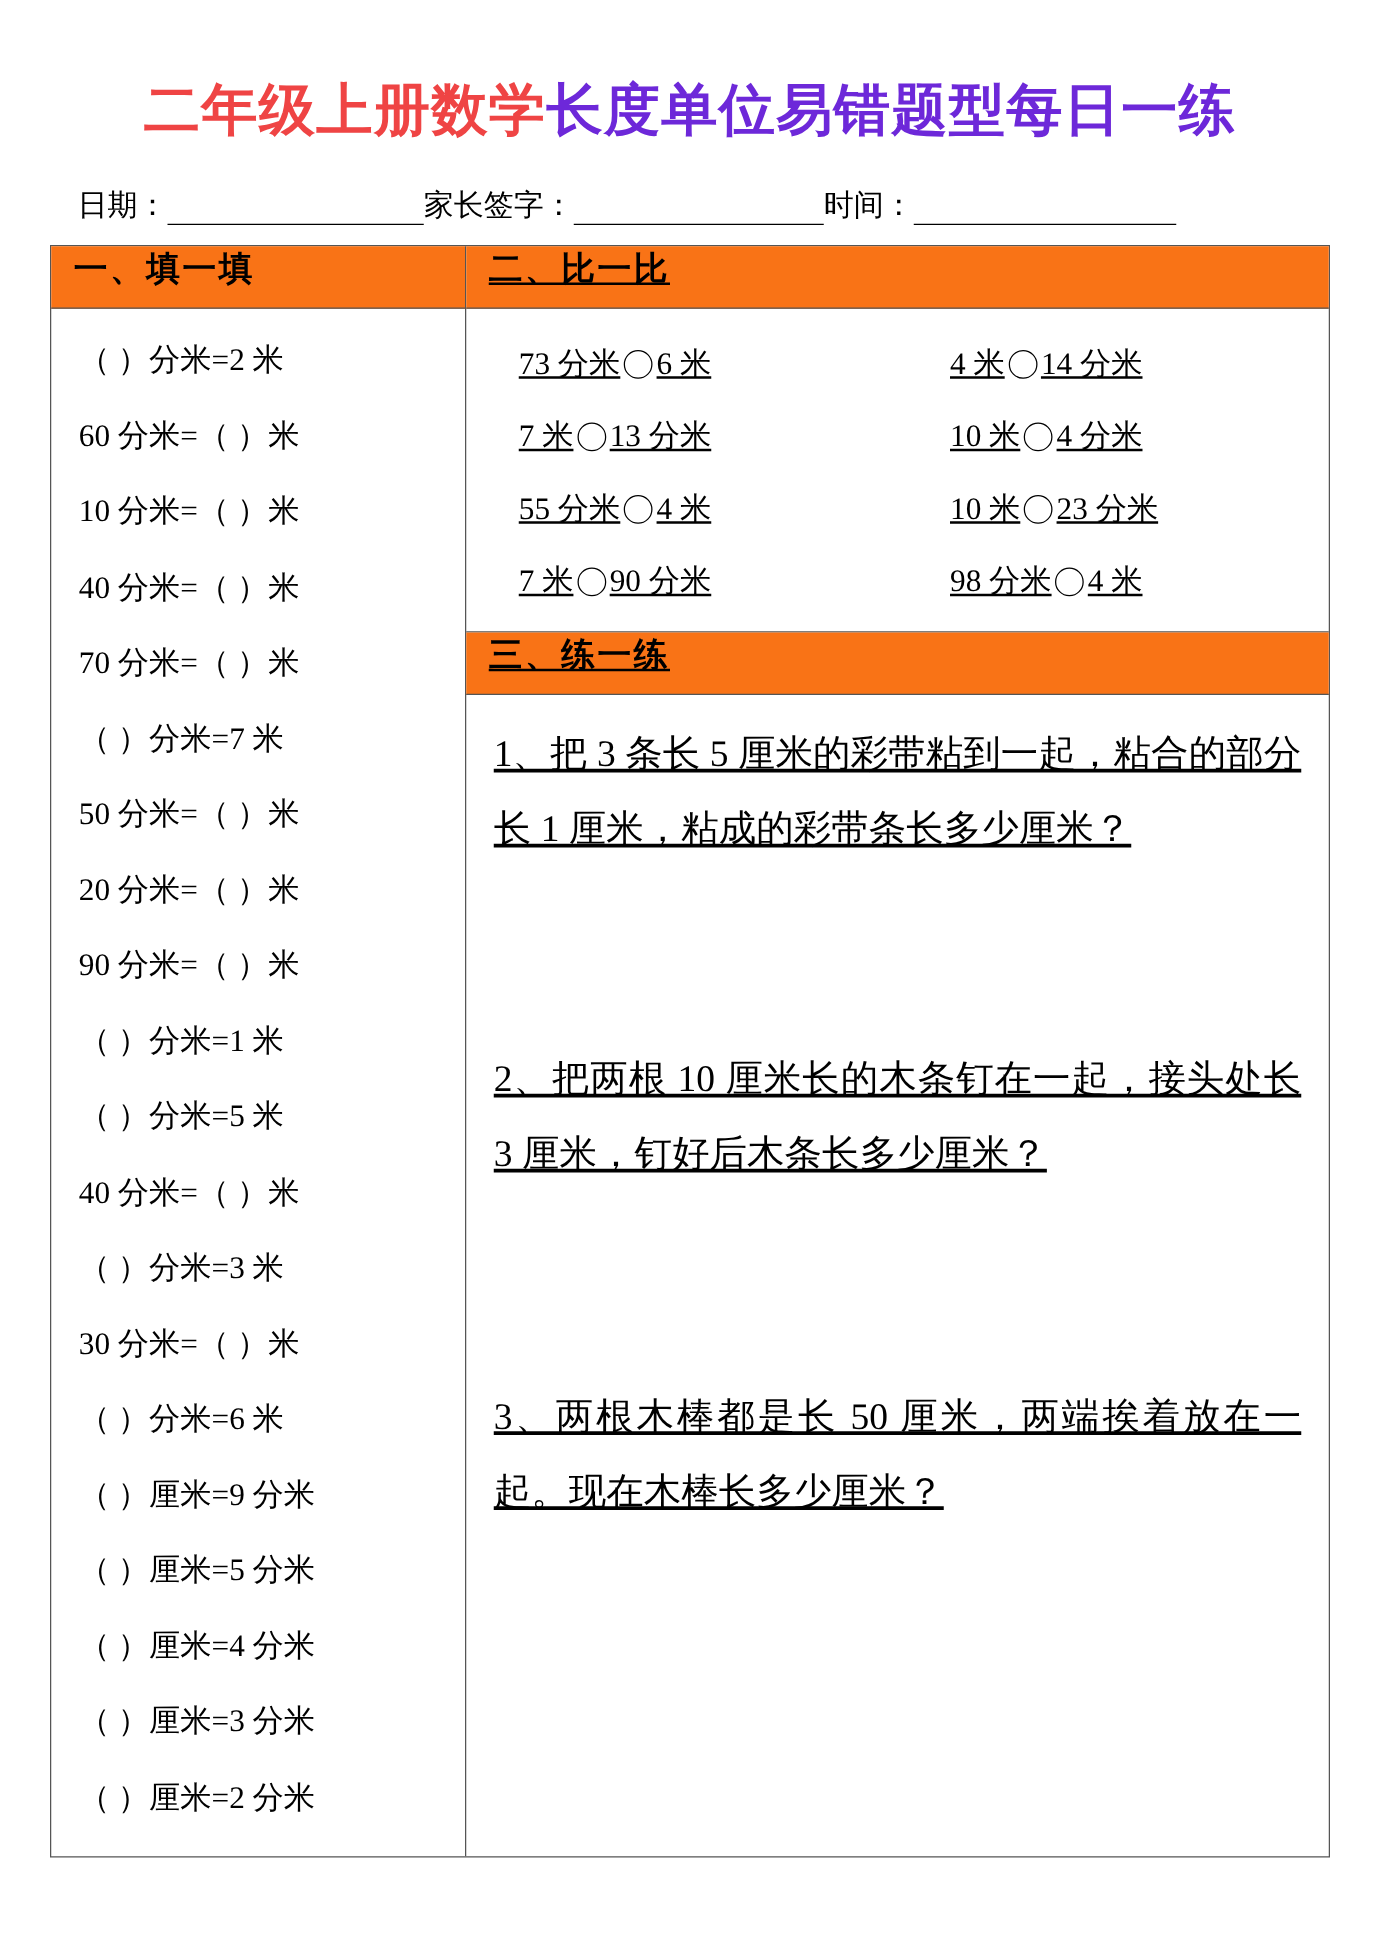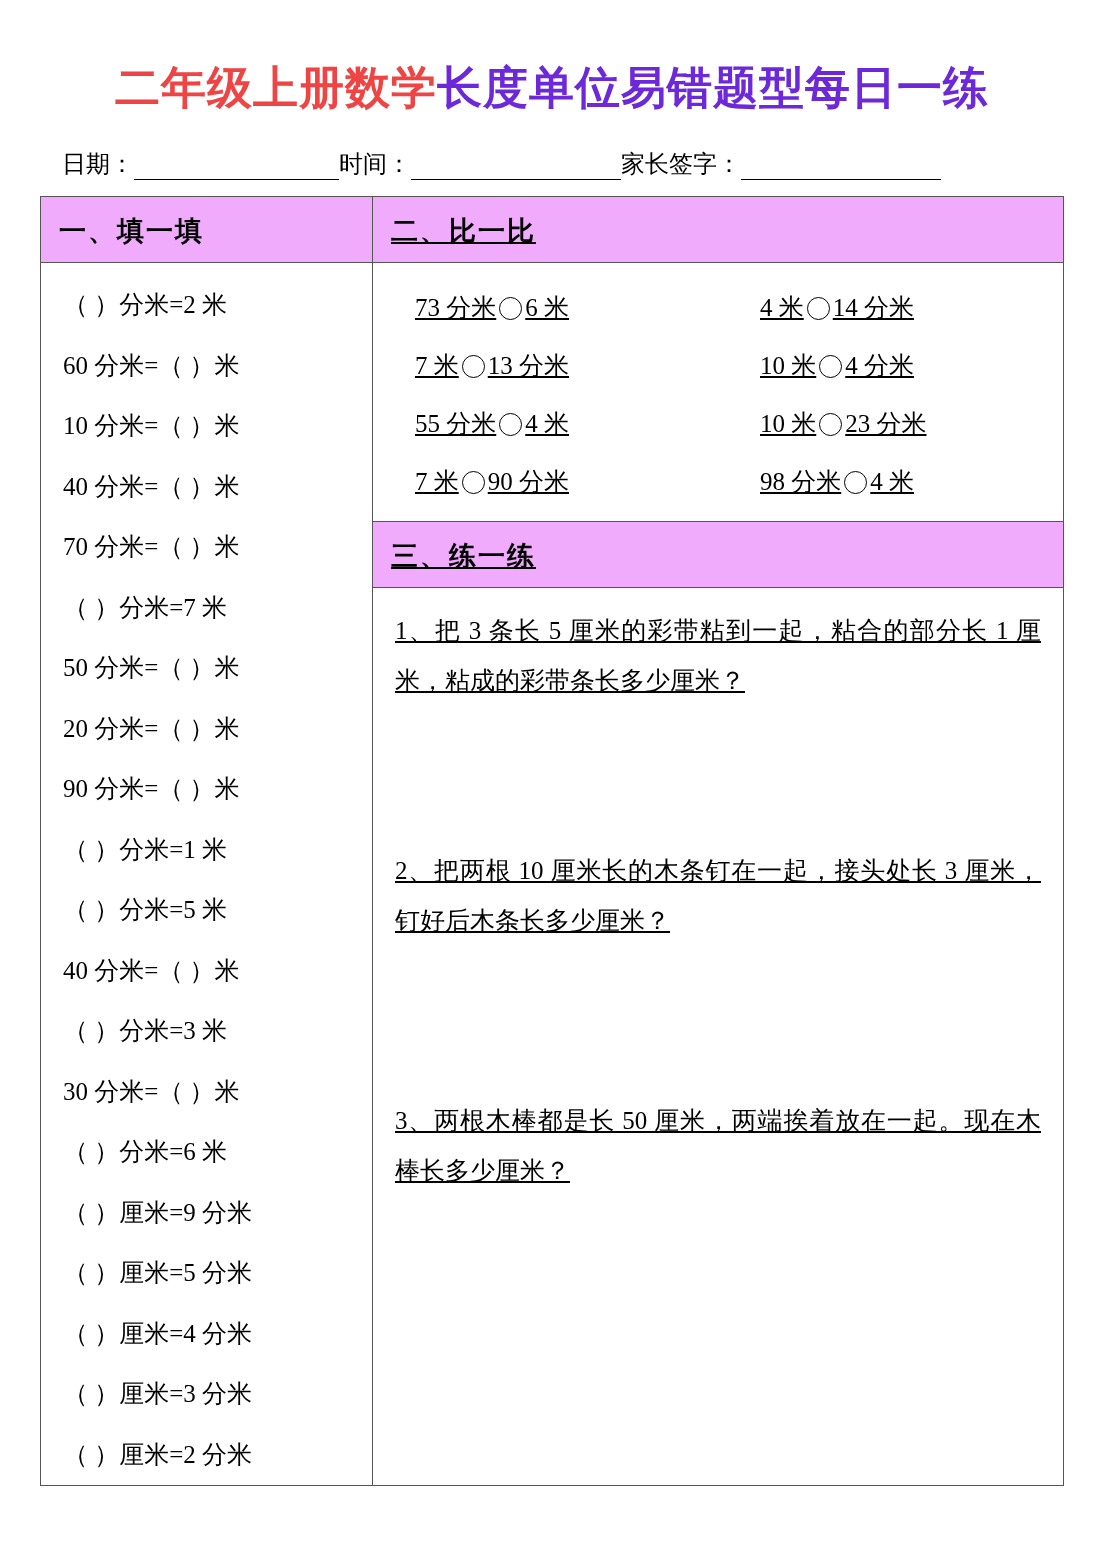--- a/index.html
+++ b/index.html
@@ -71,25 +71,25 @@
     display: flex;
     flex-direction: column;
   }
   .col-right {
     flex: 1;
     display: flex;
     flex-direction: column;
     text-decoration: underline;
   }
   .sec-head {
-    background: #f0abfc;
+    background: #f97316;
     border-bottom: 1.6px solid #555;
     font-size: 27px;
     font-weight: bold;
-    padding: 16px 18px 13px 18px;
+    padding: 0 18px 13px 18px;
     box-sizing: border-box;
     letter-spacing: 2px;
   }
 
   
   .fill-list {
     padding: 12px 0 0 14px;
   }
   .fill-item {
     font-size: 25px;
@@ -116,48 +116,48 @@
     height: 21px;
     border: 1.8px solid #000;
     border-radius: 50%;
     vertical-align: middle;
     margin: 0 3px 4px 3px;
   }
 
   
   .prac-body { padding: 18px 22px 0 22px; }
   .prac-q {
-    font-size: 25px;
-    line-height: 50px;
+    font-size: 30px;
+    line-height: 60px;
     text-align: justify;
   }
   .prac-q.first { margin-bottom: 140px; }
   .prac-q.second { margin-bottom: 150px; }
 </style>
 </head>
 <body>
 
 <div class="page">
 
   <div class="title">
     <span class="black">二年级上册数学</span><span class="red">长度单位易错题型每日一练</span>
   </div>
 
   <div class="info-line">
     <div class="info-item">
       <span class="info-label">日期：</span>
       <span class="rule date"></span>
     </div>
     <div class="info-item">
+      <span class="info-label">家长签字：</span>
+      <span class="rule sign"></span>
+    </div>
+    <div class="info-item">
       <span class="info-label">时间：</span>
       <span class="rule time"></span>
-    </div>
-    <div class="info-item">
-      <span class="info-label">家长签字：</span>
-      <span class="rule sign"></span>
     </div>
   </div>
 
   <div class="sheet">
 
     <div class="col-left">
       <div class="sec-head">一、填一填</div>
       <div class="fill-list">
         <div class="fill-item">（        ）分米=2 米</div>
         <div class="fill-item">60 分米=（        ）米</div>

